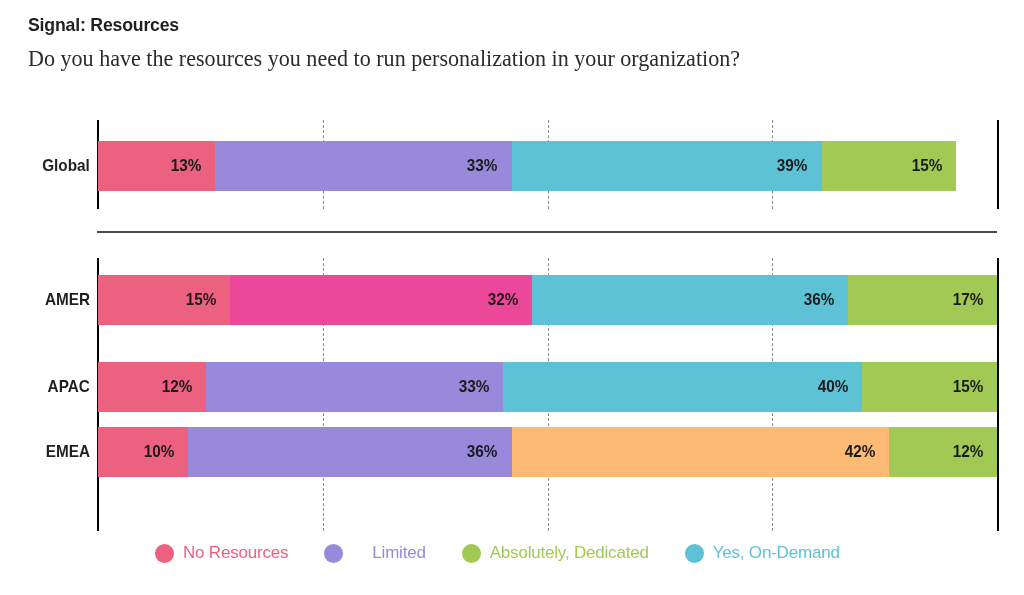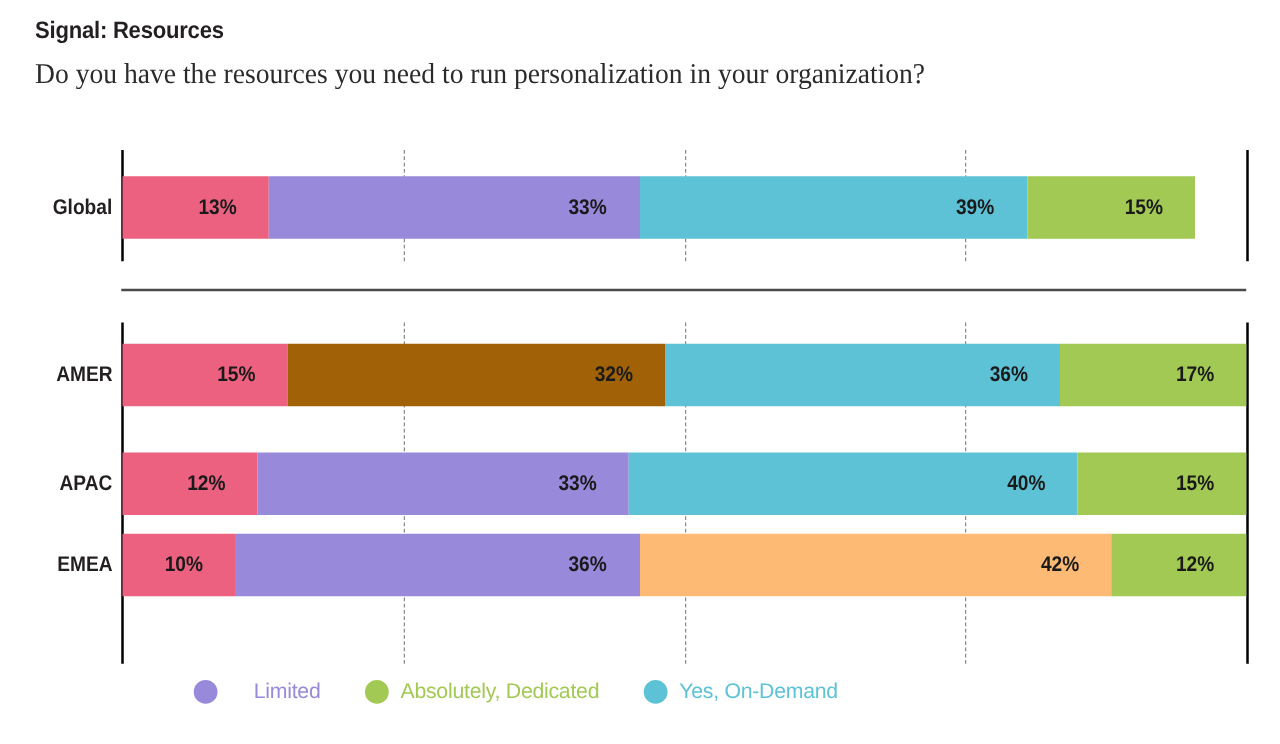--- a/index.html
+++ b/index.html
@@ -95,21 +95,21 @@
     white-space: nowrap;
     transform: scaleX(0.9);
     transform-origin: right center;
   }
   .segment {
     height: 50px;
     display: flex;
     align-items: center;
     justify-content: flex-end;
     box-sizing: border-box;
-    padding-right: 24px;
+    padding-right: 12px;
     font-family: "Liberation Sans", sans-serif;
     font-weight: bold;
     font-size: 17px;
     color: #1a1a1a;
     overflow: hidden;
     transform-origin: right center;
   }
   .segment span {
     display: inline-block;
     transform: scaleX(0.9);
@@ -175,21 +175,21 @@
       </div>
       <div class="segment" style="width: 134.85px; background: rgb(162, 201, 83);">
         <span>15%</span>
       </div>
     </div>
     <div class="bar-row" style="top: 275px;">
       <div class="row-label">AMER</div>
       <div class="segment" style="width: 134.85px; background: rgb(236, 97, 128);">
         <span>15%</span>
       </div>
-      <div class="segment" style="width: 309px; background: #a16207;">
+      <div class="segment" style="width: 309px; background: #ec4899;">
         <span>32%</span>
       </div>
       <div class="segment" style="width: 323.64px; background: rgb(93, 194, 214);">
         <span>36%</span>
       </div>
       <div class="segment" style="width: 152px; background: rgb(162, 201, 83);">
         <span>17%</span>
       </div>
     </div>
     <div class="bar-row" style="top: 362px;">
@@ -219,20 +219,24 @@
         <span>42%</span>
       </div>
       <div class="segment" style="width: 107.88px; background: rgb(162, 201, 83);">
         <span>12%</span>
       </div>
     </div>
   </div>
 
 <div id="legend">
     <div class="legend-item">
+      <span class="legend-dot" style="background: rgb(236, 97, 128);"></span>
+      <span class="legend-label" style="color: rgb(236, 97, 128);">No Resources</span>
+    </div>
+    <div class="legend-item">
       <span class="legend-dot" style="background: rgb(152, 137, 219);"></span>
       <span class="legend-label" style="color: rgb(152, 137, 219); margin-left: 20px;">Limited</span>
     </div>
     <div class="legend-item">
       <span class="legend-dot" style="background: rgb(162, 201, 83);"></span>
       <span class="legend-label" style="color: rgb(162, 201, 83);">Absolutely, Dedicated</span>
     </div>
     <div class="legend-item">
       <span class="legend-dot" style="background: rgb(93, 194, 214);"></span>
       <span class="legend-label" style="color: rgb(93, 194, 214);">Yes, On-Demand</span>

